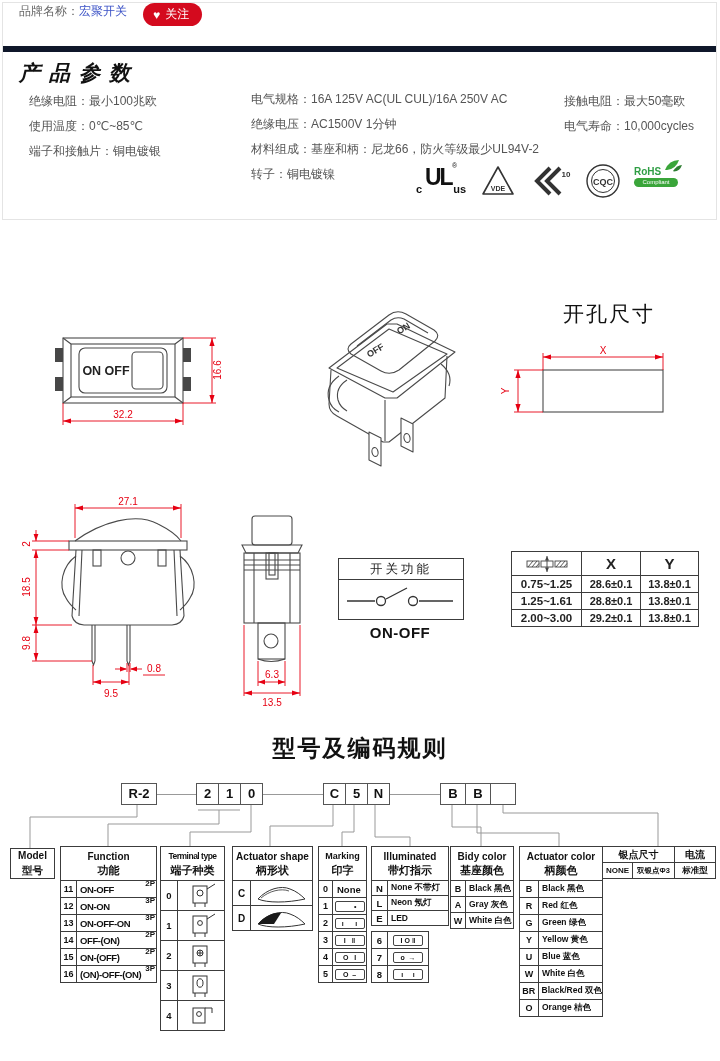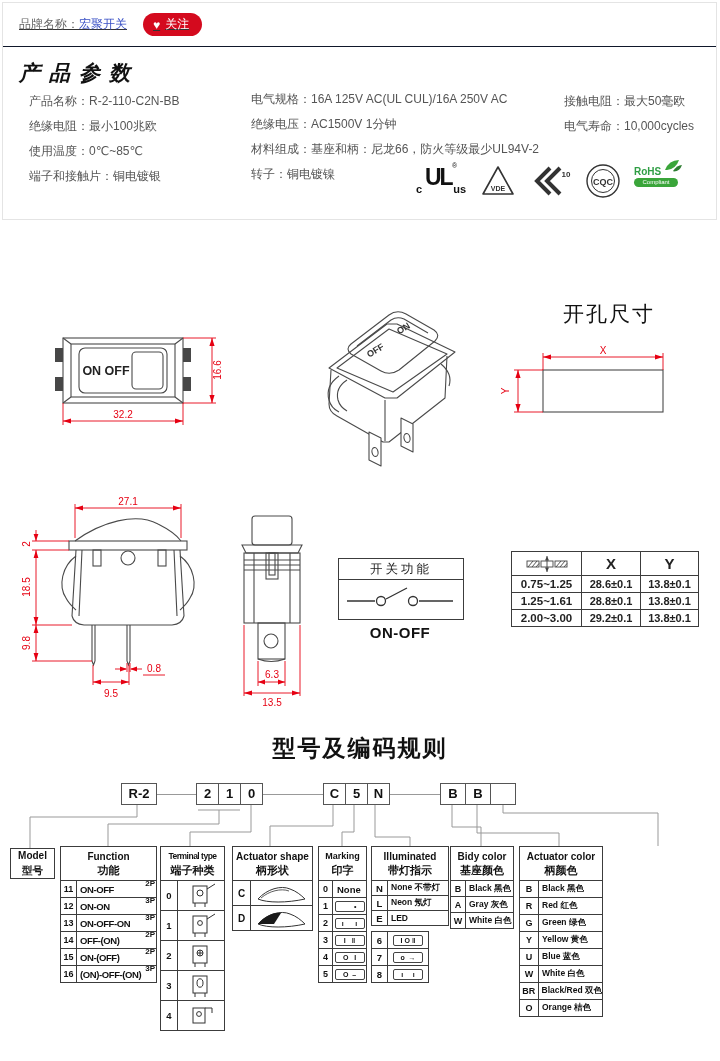--- a/index.html
+++ b/index.html
@@ -2,21 +2,21 @@
 <html><head>
 <meta charset="utf-8">
 <style>
   html,body{margin:0;padding:0;background:#fff;}
   .page{position:relative;width:720px;height:1061px;background:#fff;overflow:hidden;
         font-family:"Liberation Sans","DejaVu Sans",sans-serif;color:#333;}
   svg text{font-family:"Liberation Sans","DejaVu Sans",sans-serif;}
 
   
   .top-card{position:absolute;left:2px;top:2px;width:713px;height:216px;border:1px solid #e4e4e4;background:#fff;}
-  .brand-bar{height:43px;border-bottom:1px solid #0f172a;display:flex;align-items:center;padding-left:16px;text-decoration:underline;}
+  .brand-bar{height:43px;border-bottom:6px solid #0f172a;display:flex;align-items:flex-start;padding-left:16px;}
   .brand-label{font-size:12px;color:#666;}
   .brand-name{font-size:12px;color:#3a51c6;text-decoration:none;}
   .follow-btn{margin-left:16px;background:#d40a1e;color:#fff;font-size:12px;border:none;border-radius:12px;
               height:23px;padding:0 13px 0 10px;display:flex;align-items:center;gap:5px;cursor:pointer;}
   .follow-heart{font-size:12px;line-height:1;}
   .pp-title{position:absolute;left:16px;top:56px;font-family:"DejaVu Serif","Liberation Serif",serif;
             font-style:italic;font-weight:bold;font-size:21px;letter-spacing:9px;color:#111;}
   .spec-col{position:absolute;font-size:12px;color:#555;line-height:25px;white-space:nowrap;}
   .certs{position:absolute;left:413px;top:158px;display:flex;align-items:center;gap:13px;}
 
@@ -134,21 +134,20 @@
       <span class="brand-label">品牌名称：</span>
       <a class="brand-name" href="#">宏聚开关</a>
       <button class="follow-btn">
         <span class="follow-heart">♥</span>
         <span>关注</span>
       </button>
     </div>
     <div class="pp-title">产品参数</div>
 
     <div class="spec-col" style="left:26px;top:86px;">
-      <div>产品名称：R-2-110-C2N-BB</div>
       <div>绝缘电阻：最小100兆欧</div>
       <div>使用温度：0℃~85℃</div>
       <div>端子和接触片：铜电镀银</div>
     </div>
     <div class="spec-col" style="left:248px;top:84px;">
       <div>电气规格：16A  125V  AC(UL CUL)/16A 250V  AC</div>
       <div>绝缘电压：AC1500V 1分钟</div>
       <div>材料组成：基座和柄：尼龙66，防火等级最少UL94V-2</div>
       <div>转子：铜电镀镍</div>
     </div>
@@ -620,14 +619,25 @@
     <div class="trow at-row">
       <span class="code at-code">BR</span>
       <span class="val">Black/Red 双色</span>
     </div>
     <div class="trow at-row">
       <span class="code at-code">O</span>
       <span class="val">Orange 桔色</span>
     </div>
   </div>
 
+  <div class="svtable">
+    <div class="sv-r">
+      <span class="sv-c" style="width:71px;border-right:1px solid #3c3c3c;font-size:10px;">银点尺寸</span>
+      <span class="sv-c" style="flex:1;font-size:10px;">电流</span>
+    </div>
+    <div class="sv-r">
+      <span class="sv-c" style="width:29px;border-right:1px solid #3c3c3c;font-size:8px;">NONE</span>
+      <span class="sv-c" style="width:41px;border-right:1px solid #3c3c3c;font-size:7.5px;">双银点Φ3</span>
+      <span class="sv-c" style="flex:1;font-size:8.5px;">标准型</span>
+    </div>
+  </div>
 
 </div>
 
 </body></html>

